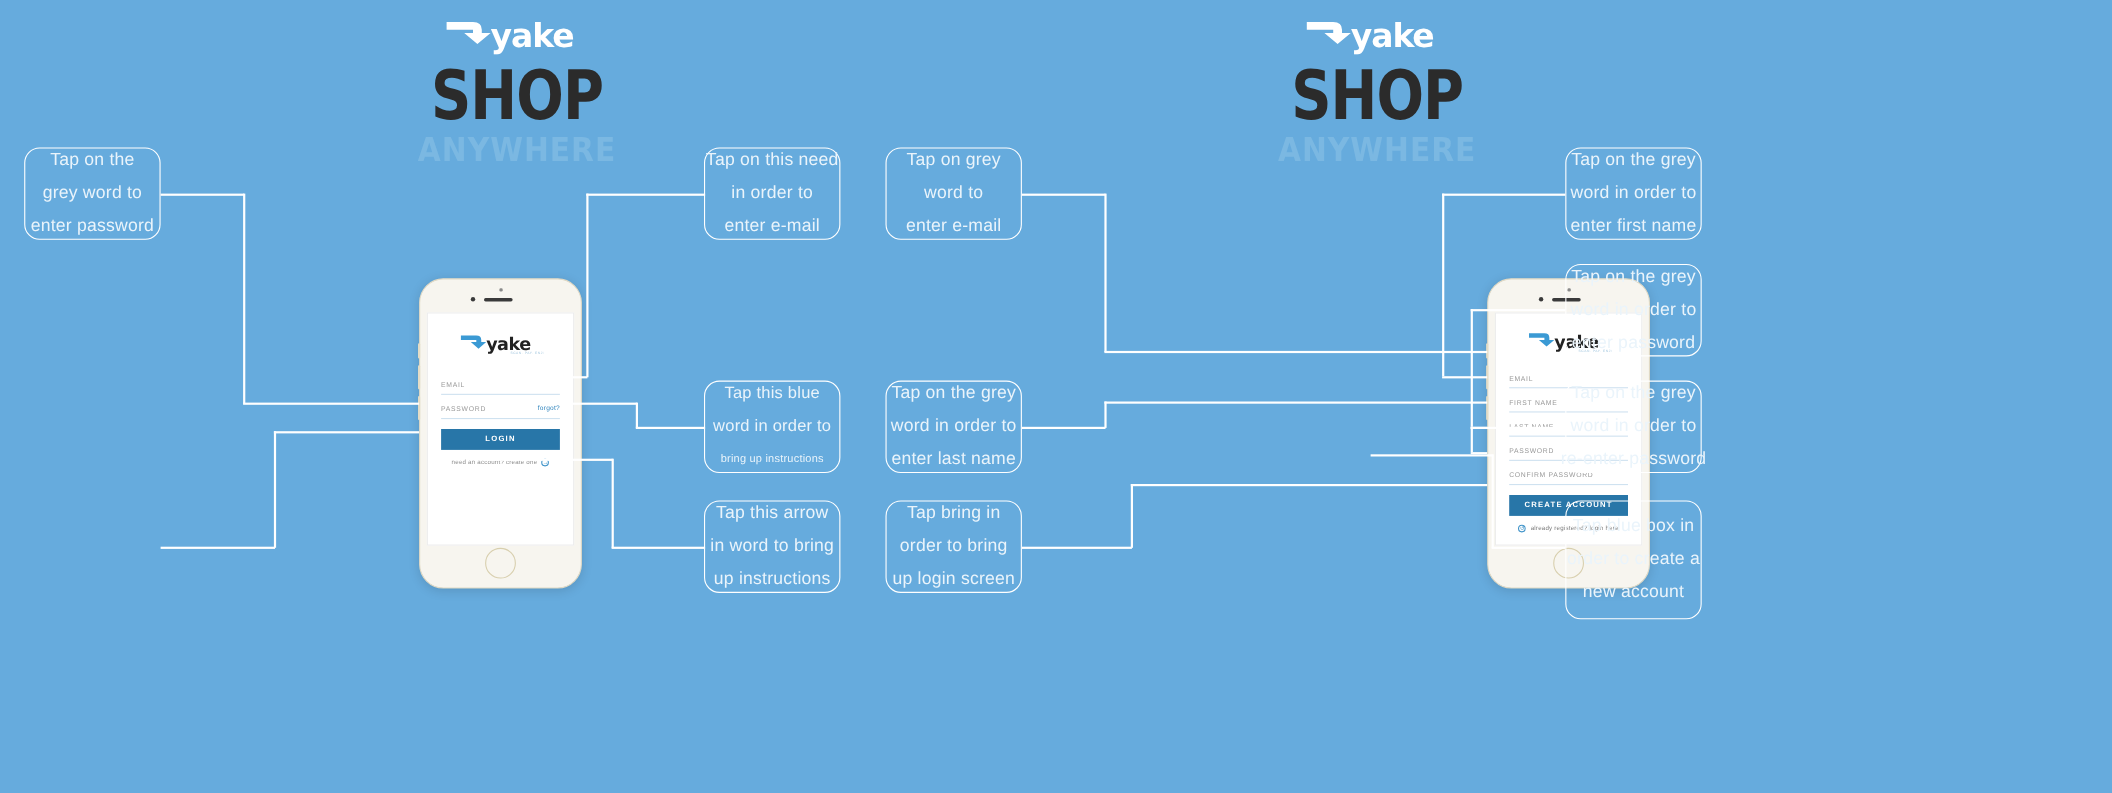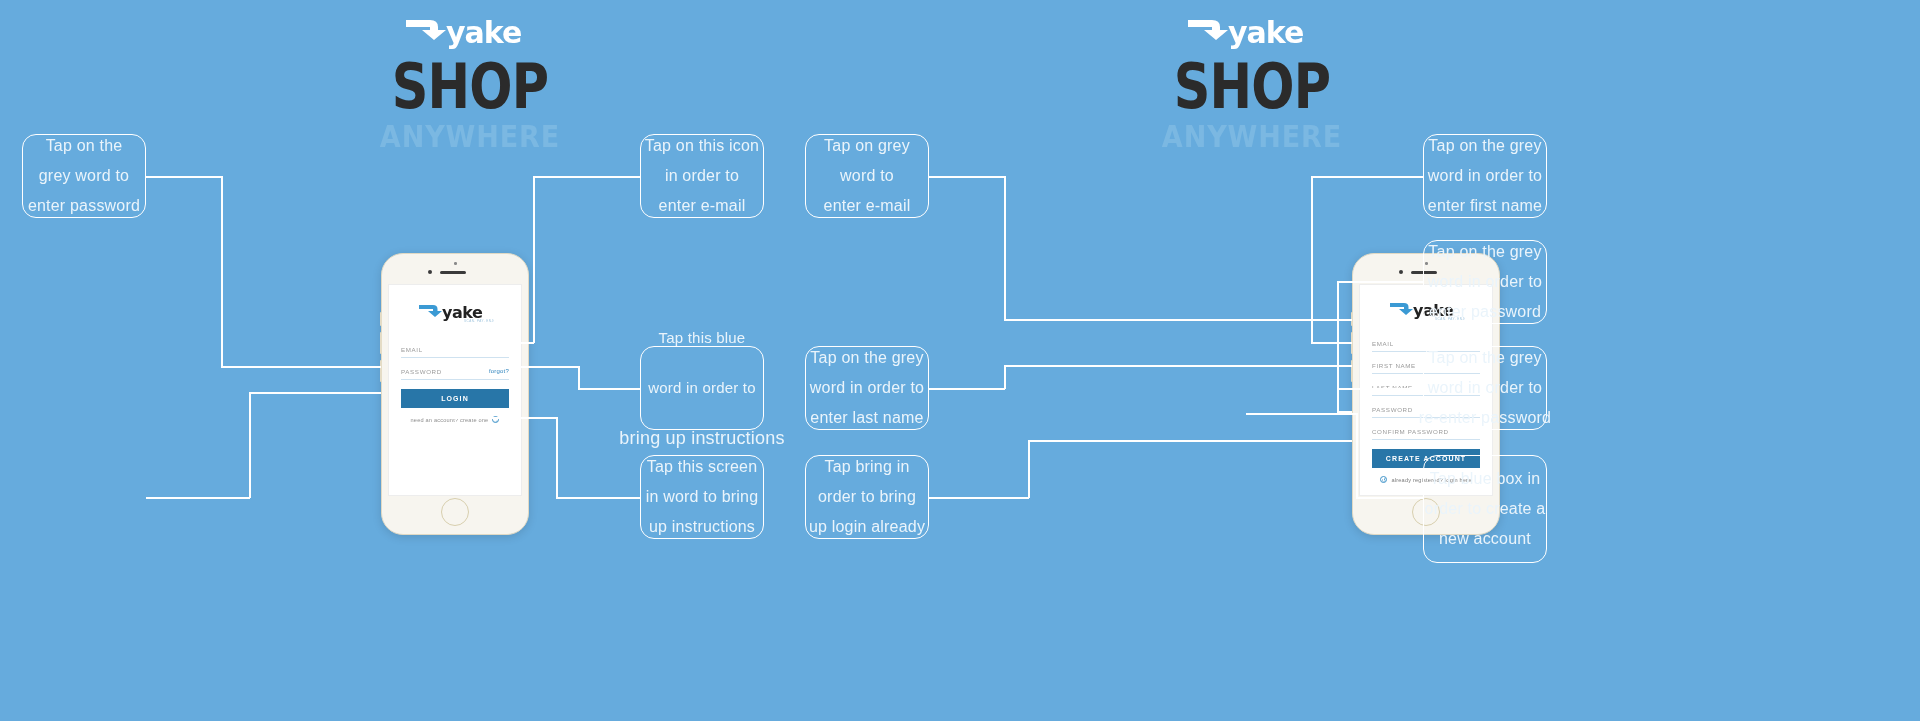--- a/index.html
+++ b/index.html
@@ -244,53 +244,53 @@
   </div>
 
   <div class="callout" style="left:22px; top:134px; width:124px; height:84px;">
     <span>Tap on the</span>
     <span>grey word to</span>
     <span>enter password</span>
   </div>
 
 
   <div class="callout" style="left:640px; top:134px; width:124px; height:84px;">
-    <span>Tap on this icon</span>
+    <span>Tap on this need</span>
     <span>in order to</span>
     <span>enter e-mail</span>
   </div>
 
-  <div class="callout" style="left:640px; top:346px; width:124px; height:84px; font-size:15px;gap:20px;">
+  <div class="callout" style="left:640px; top:346px; width:124px; height:84px; font-size:15px;">
     <span>Tap this blue</span>
     <span>word in order to</span>
-    <span style="font-size:18px;">bring up instructions</span>
+    <span style="font-size:10px;">bring up instructions</span>
   </div>
 
   <div class="callout" style="left:640px; top:455px; width:124px; height:84px;">
-    <span>Tap this screen</span>
+    <span>Tap this arrow</span>
     <span>in word to bring</span>
     <span>up instructions</span>
   </div>
 
   <div class="callout" style="left:805px; top:134px; width:124px; height:84px;">
     <span>Tap on grey</span>
     <span>word to</span>
     <span>enter e-mail</span>
   </div>
 
   <div class="callout" style="left:805px; top:346px; width:124px; height:84px;">
     <span>Tap on the grey</span>
     <span>word in order to</span>
     <span>enter last name</span>
   </div>
 
   <div class="callout" style="left:805px; top:455px; width:124px; height:84px;">
     <span>Tap bring in</span>
     <span>order to bring</span>
-    <span>up login already</span>
+    <span>up login screen</span>
   </div>
 
   <div class="callout" style="left:1423px; top:134px; width:124px; height:84px;">
     <span>Tap on the grey</span>
     <span>word in order to</span>
     <span>enter first name</span>
   </div>
 
   <div class="callout" style="left:1423px; top:240px; width:124px; height:84px;">
     <span>Tap on the grey</span>

